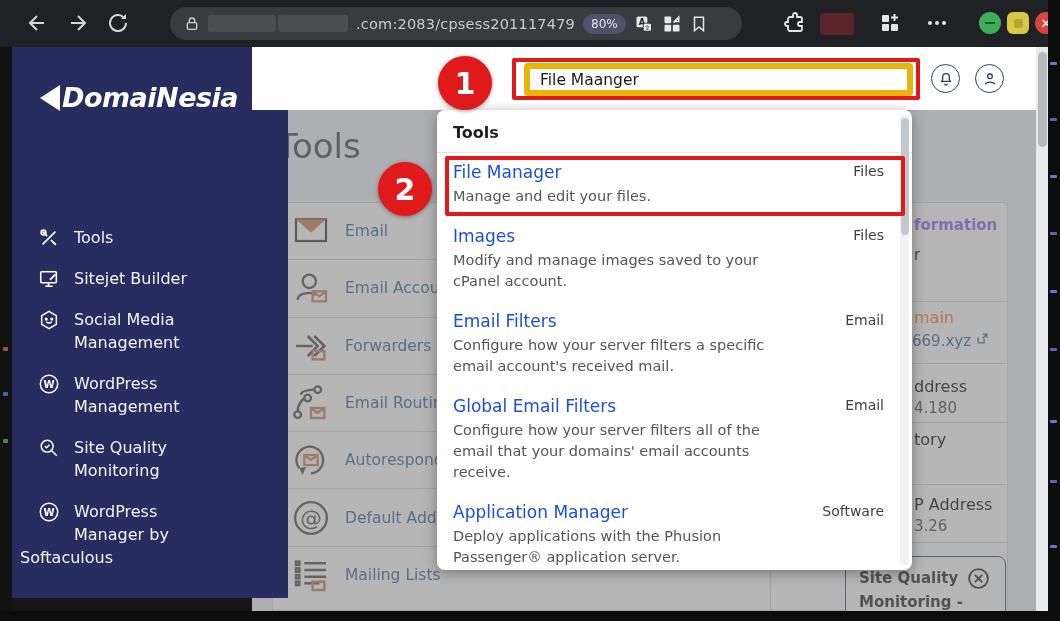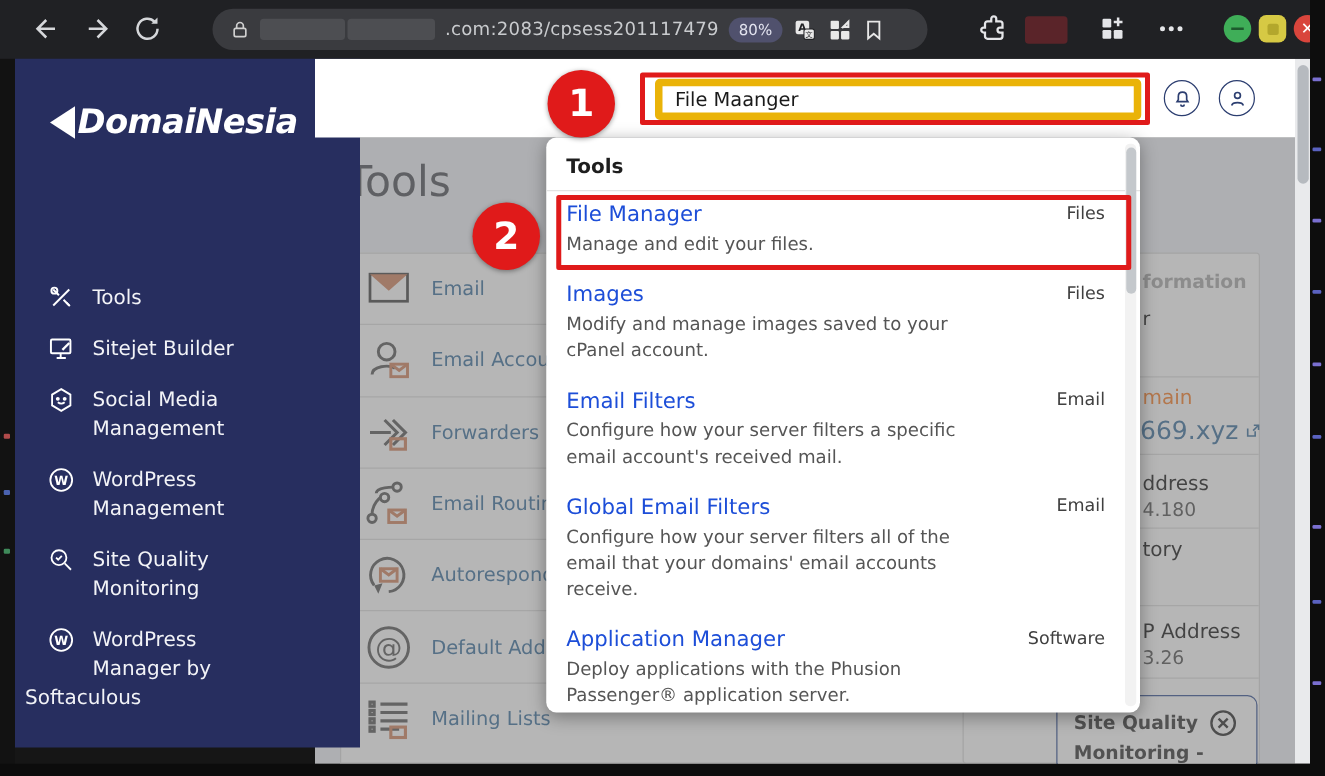--- a/index.html
+++ b/index.html
@@ -62,23 +62,23 @@
   .email-row { height:57.3px; display:flex; align-items:center; gap:14px; padding-left:18px;
                border-bottom:1px solid #dcdcdc; }
   .email-row svg { width:40px; height:40px; flex:none; }
   .email-row .lbl { font-size:15.5px; color:#2a6496; }
 
   
   .rp-card { position:absolute; left:770px; top:202px; width:238px; height:409px; background:#fff;
              border:1px solid #d8d8d8; border-radius:3px; z-index:2; font-size:14px; color:#555; }
   .rp-line { position:absolute; left:0; width:236px; height:1px; background:#dcdcdc; }
   .rp-frag { position:absolute; white-space:nowrap; }
-  .rp-bold { font-weight:bold; color:#a3a3a3; font-size:15px; }
+  .rp-bold { font-weight:bold; color:#8b5cf6; font-size:15px; }
   .rp-val { color:#444; font-size:15px; }
-  .rp-link { color:#2a6496; font-size:20px; display:flex; align-items:center; gap:5px; }
+  .rp-link { color:#2a6496; font-size:15px; display:flex; align-items:flex-start; gap:5px; }
   .sqm-box { position:absolute; left:845px; top:556px; width:161px; height:62px; border:1.5px solid #24448c;
              border-radius:8px; background:#fff; z-index:3; }
   .sqm-txt { position:absolute; left:13px; top:9px; width:110px; font-weight:bold; font-size:15px;
              line-height:24px; color:#222; }
   .sqm-close { position:absolute; right:14px; top:9px; width:25px; height:25px; }
 
   .dim-overlay { position:absolute; left:252px; top:110px; width:784px; height:501px;
                  background:rgba(122,122,122,0.55); z-index:5; }
 
   

